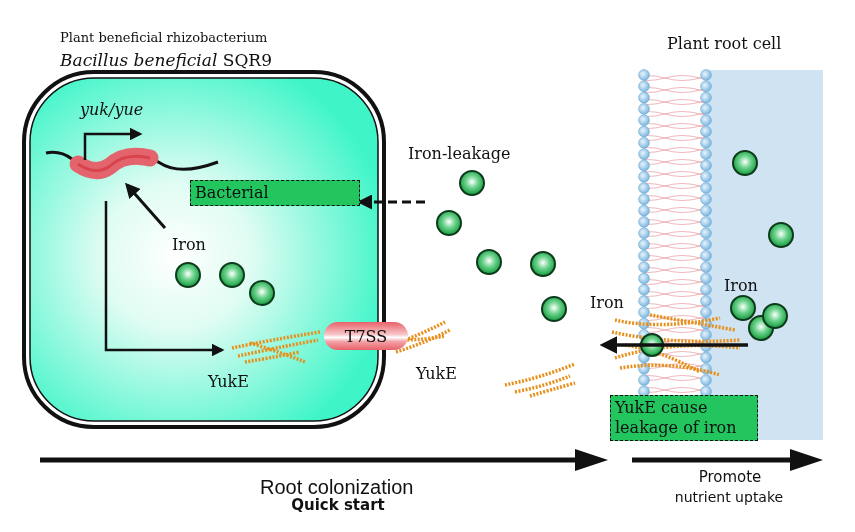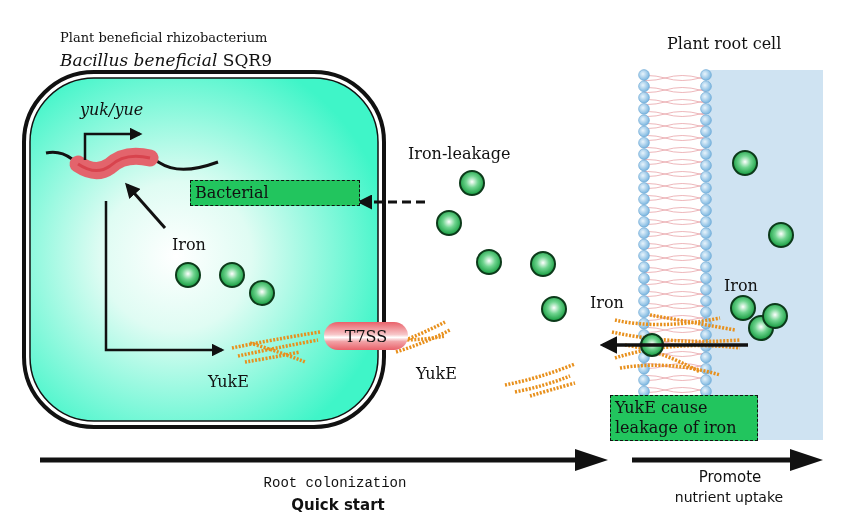--- a/index.html
+++ b/index.html
@@ -17,21 +17,21 @@
   .leak-label { left:408px; top:145px; font-size:16px; }
   .iron-mid { left:590px; top:294px; font-size:16px; }
   .iron-right { left:724px; top:277px; font-size:16px; }
   .box { position:absolute; border:1.6px dashed #111; background:#22c55e; font-size:16px; line-height:20px; padding:2px 4px; }
   .homeo { left:190px; top:180px; width:160px; }
   .yukebox { left:610px; top:375px; width:138px;margin-top:20px; }
   .t7ss { position:absolute; left:324px; top:322px; width:84px; height:28px;
           background:linear-gradient(to bottom,#e9616a 0%,#f7c7c9 45%,#ffffff 55%,#f2a2a6 70%,#e9616a 100%);
           font-size:16px; display:flex; align-items:center; justify-content:center;border-radius:19px; }
   .bottom { font-family:"Liberation Sans", sans-serif; font-size:16px; text-align:center; }
-  .colon1 { left:260px; top:476px; width:150px; font-family:Liberation Mono, monospace; font-size:14px; }
+  .colon1 { left:260px; top:476px; width:150px; font-family:Liberation Sans, sans-serif; font-size:20px; }
   .colon2 { left:268px; top:497px; width:140px; font-weight:bold; font-family:"DejaVu Sans", sans-serif; font-size:15px; }
   .prom1 { left:680px; top:469px; width:100px; font-family:"DejaVu Sans", sans-serif; font-size:15px; }
   .prom2 { left:664px; top:490px; width:130px; font-family:"DejaVu Sans", sans-serif; font-size:14px; }
   svg.main { position:absolute; left:0; top:0; }
 </style>
 </head>
 <body>
 
 <svg class="main" width="855" height="532" viewBox="0 0 855 532">
   <defs>

